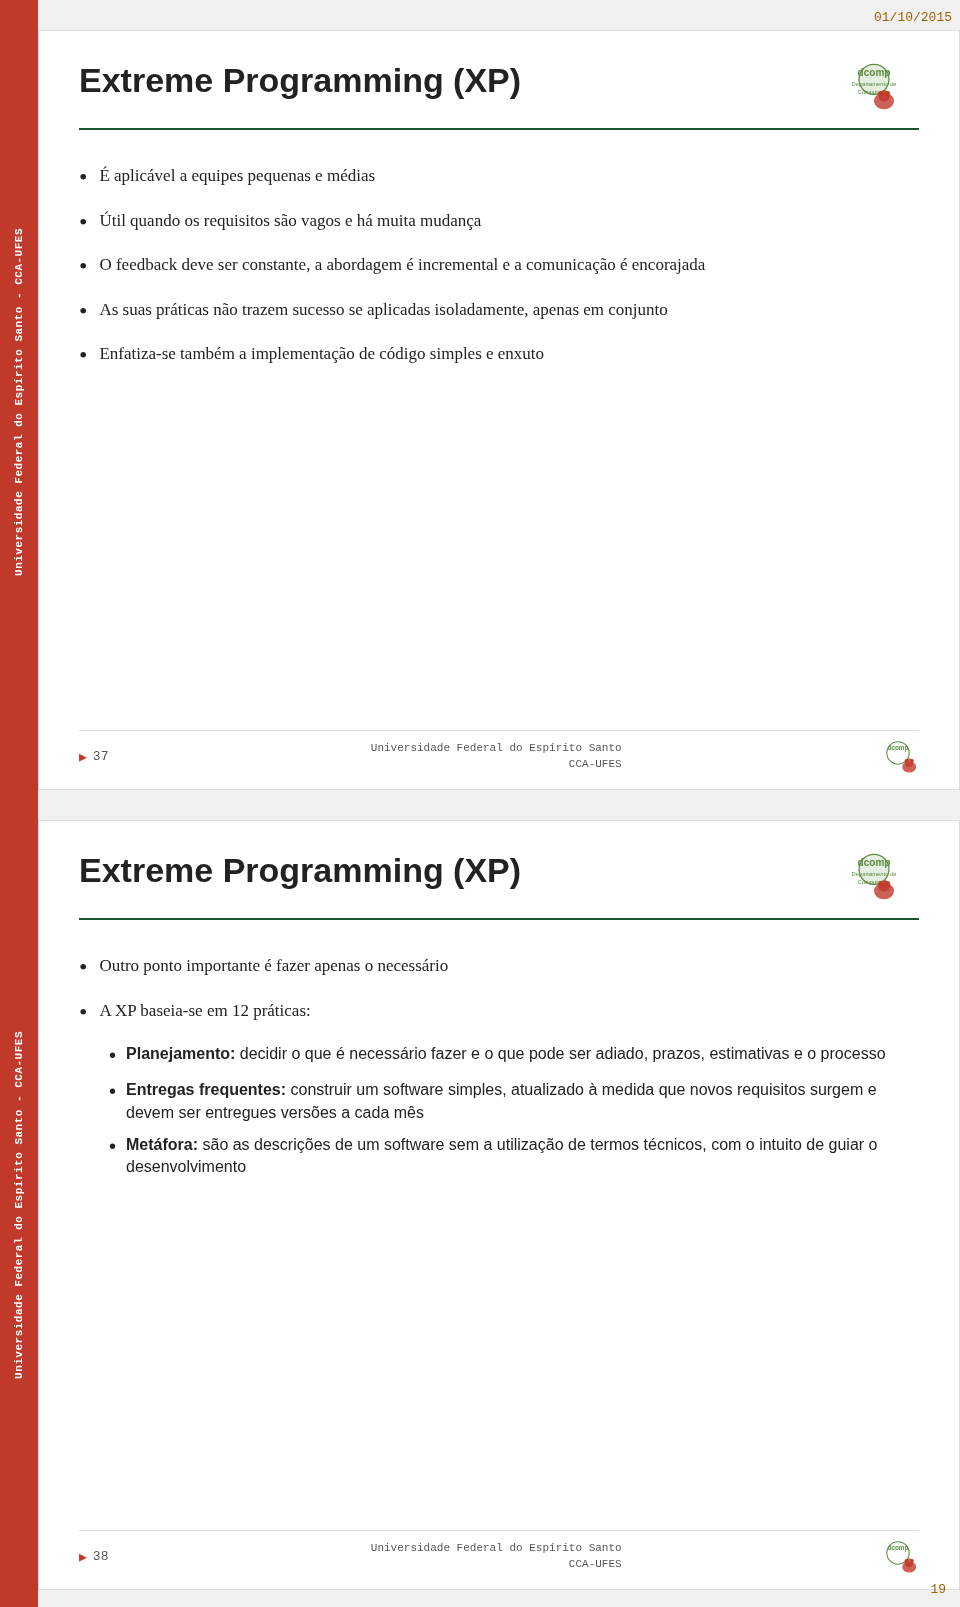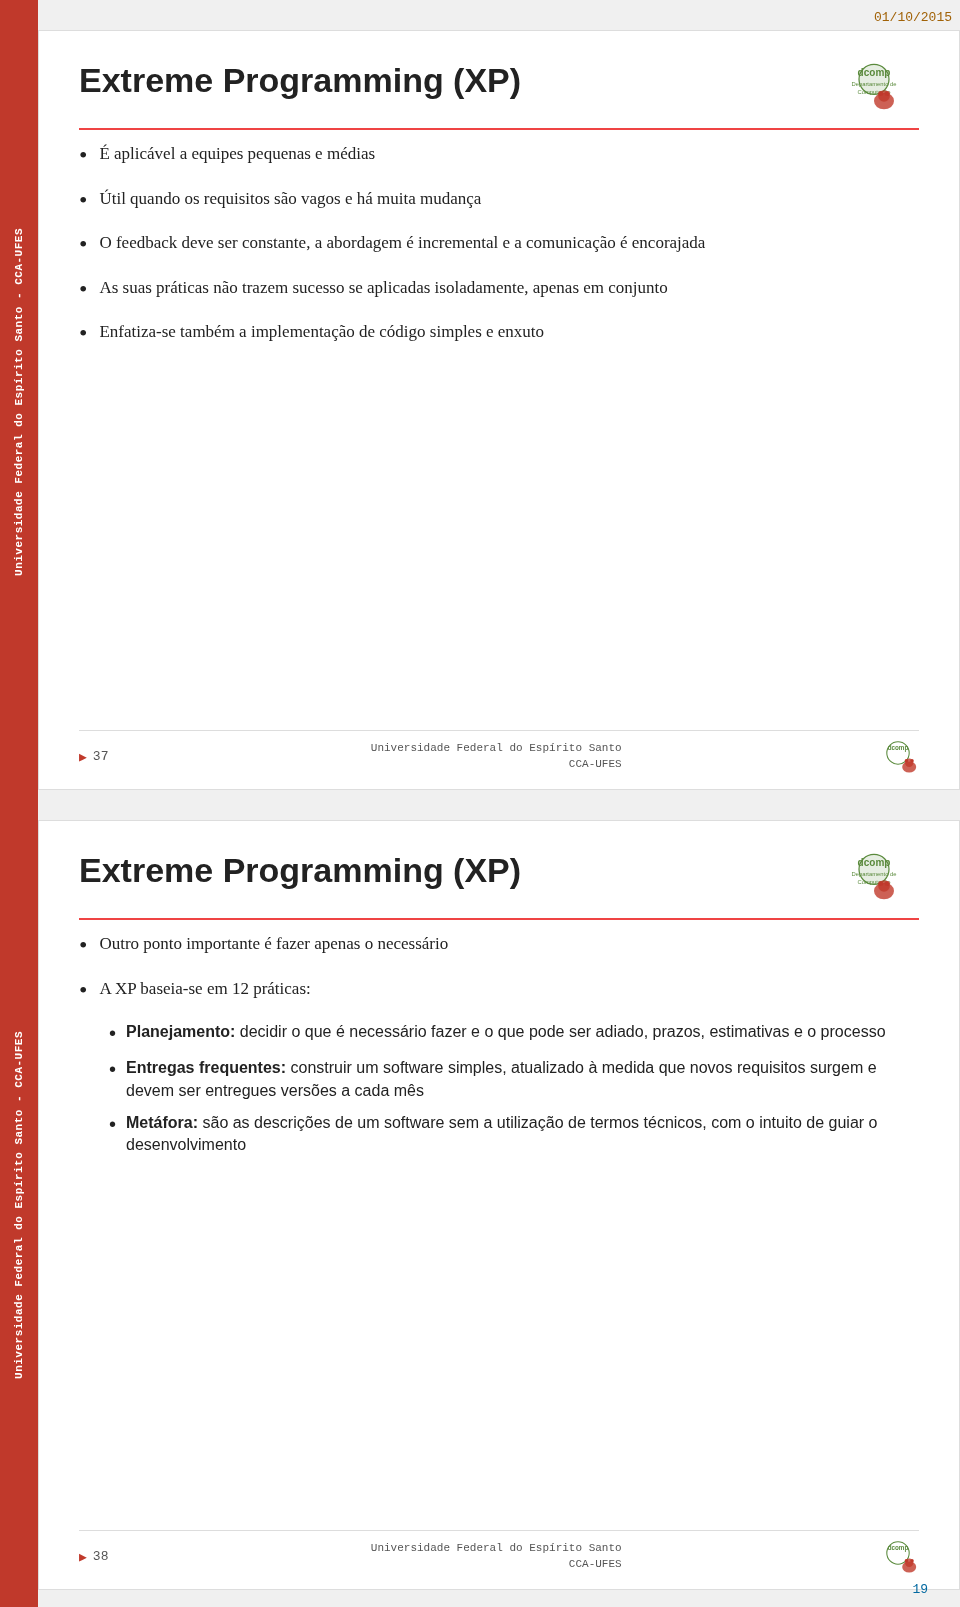--- a/index.html
+++ b/index.html
@@ -16,23 +16,23 @@
       position: absolute;
       top: 10px;
       right: 8px;
       font-size: 13px;
       color: #a16207;
     }
 
     .page-number {
       position: absolute;
       bottom: 10px;
-      right: 32px;
+      right: 14px;
       font-size: 13px;
-      color: #0369a1;
+      color: #a16207;
     }
 
     .sidebar-top {
       position: absolute;
       left: 0;
       top: 0;
       width: 38px;
       height: 803px;
       background: #c0392b;
       display: flex;
@@ -86,22 +86,22 @@
       padding: 30px 40px 20px 40px;
       position: relative;
       height: 100%;
     }
 
     
     .slide-header {
       display: flex;
       align-items: flex-start;
       justify-content: space-between;
-      margin-bottom: 12px;
-      border-bottom: 2px solid #ef4444;
+      margin-bottom: 34px;
+      border-bottom: 2px solid #14532d;
       padding-bottom: 15px;
       gap: 44px;
     }
 
     .slide-title {
       font-size: 34px;
       font-weight: bold;
       color: #222;
       font-family: Arial, sans-serif;
     }

